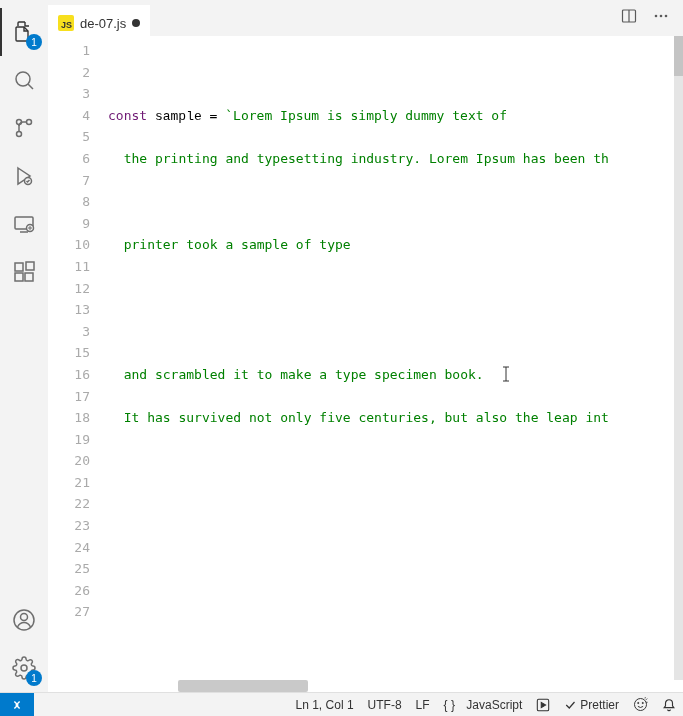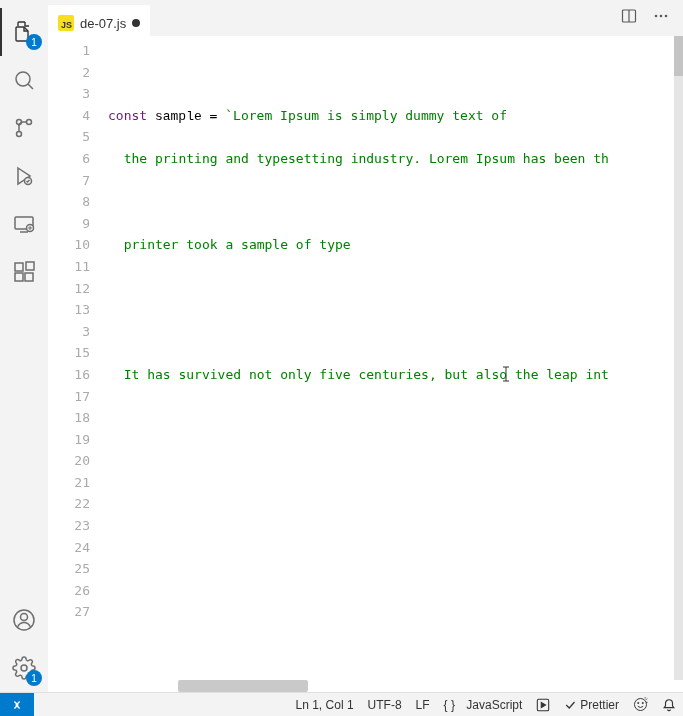--- a/index.html
+++ b/index.html
@@ -317,20 +317,21 @@
         <div class="ln">27</div>
       </div>
       <div class="code">
 <div class="cl"></div>
 <div class="cl"><span class="tok-kw">const</span> <span class="tok-var">sample</span><span class="tok-punc"> = </span><span class="tok-str">`</span><span class="tok-str">Lorem Ipsum is simply dummy text of</span></div>
 <div class="cl"><span class="tok-str">  the printing and typesetting industry. Lorem Ipsum has been th</span></div>
 <div class="cl"><span class="tok-str"></span></div>
 <div class="cl"><span class="tok-str">  printer took a sample of type</span></div>
 <div class="cl"><span class="tok-str"></span></div>
 <div class="cl"><span class="tok-str"></span></div>
+<div class="cl"><span class="tok-str">  and scrambled it to make a type specimen book.</span></div>
 <div class="cl"><span class="tok-str">  It has survived not only five centuries, but also the leap int</span></div>
 <div class="cl"></div>
 <div class="cl"></div>
 <div class="cl"></div>
 
 
 
 
 
 

